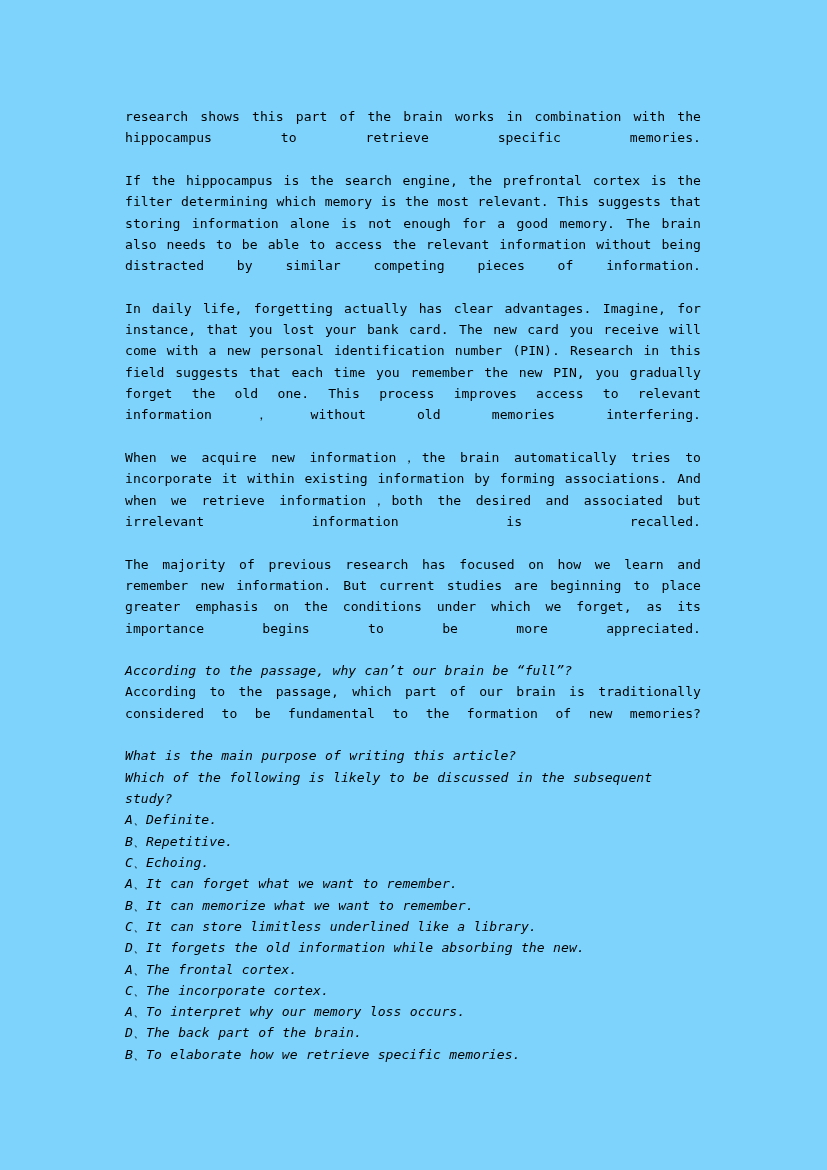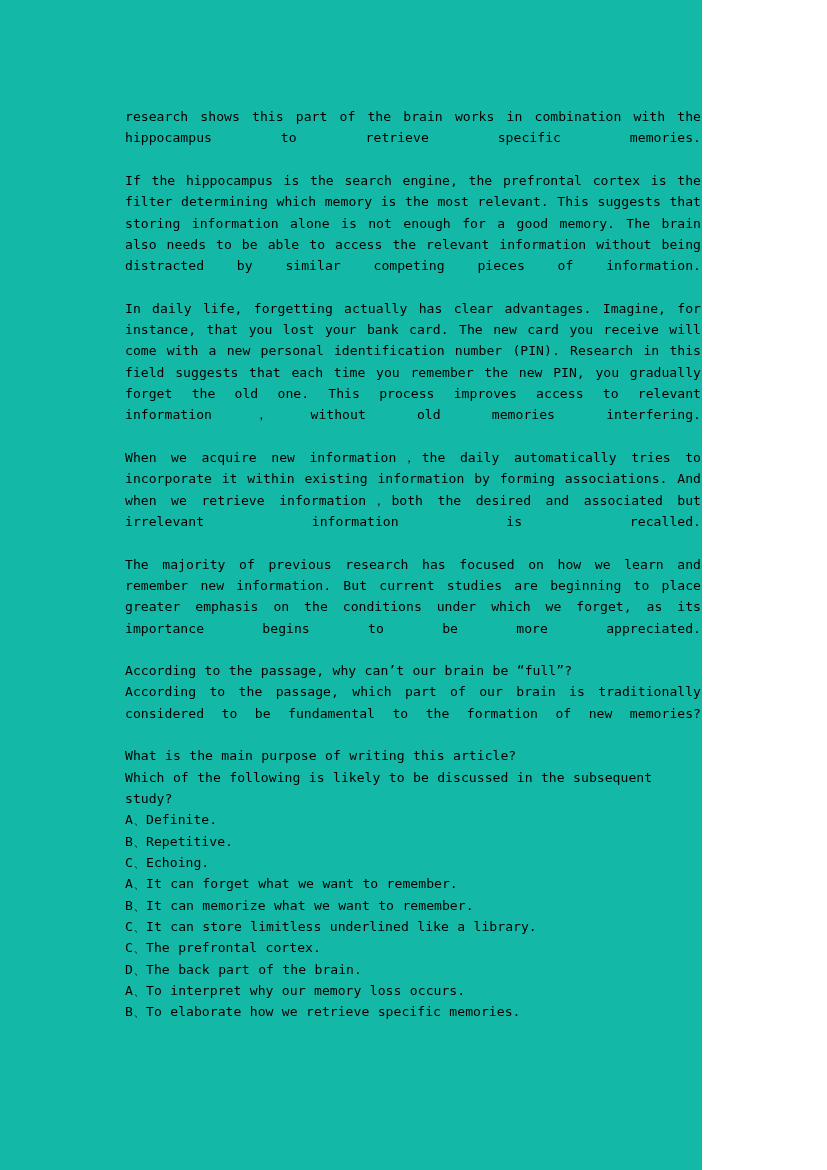--- a/index.html
+++ b/index.html
@@ -14,23 +14,23 @@
     position: relative;
     overflow: hidden;
     font-family: "DejaVu Sans Mono", "Liberation Mono", monospace;
     color: #000000;
     -webkit-font-smoothing: none;
   }
   .page {
     position: absolute;
     left: 0;
     top: 0;
-    width: 702px;
+    width: 827px;
     height: 1170px;
-    background: #14b8a6;
+    background: #7dd3fc;
   }
   .text-block {
     position: absolute;
     left: 125px;
     top: 106px;
     width: 576px;
   }
   .para {
     margin: 0;
     padding: 0;
@@ -43,20 +43,21 @@
     white-space: normal;
     text-indent: 0;
   }
   
   .para.justify-all {
     text-align: justify;
   }
   
   .para.flush {
     text-align: left;
+    font-style: italic;
   }
   
   .para::after {
     content: "";
     display: inline-block;
     width: 100%;
     height: 0;
   }
   .para.flush::after {
     display: none;
@@ -67,38 +68,40 @@
 
 <div class="page">
   <div class="text-block">
 
     <p class="para justify-all">research shows this part of the brain works in combination with the hippocampus to retrieve specific memories.</p>
 
     <p class="para justify-all">If the hippocampus is the search engine, the prefrontal cortex is the filter determining which memory is the most relevant. This suggests that storing information alone is not enough for a good memory. The brain also needs to be able to access the relevant information without being distracted by similar competing pieces of information.</p>
 
     <p class="para justify-all">In daily life, forgetting actually has clear advantages. Imagine, for instance, that you lost your bank card. The new card you receive will come with a new personal identification number (PIN). Research in this field suggests that each time you remember the new PIN, you gradually forget the old one. This process improves access to relevant information，without old memories interfering.</p>
 
-    <p class="para justify-all">When we acquire new information，the daily automatically tries to incorporate it within existing information by forming associations. And when we retrieve information，both the desired and associated but irrelevant information is recalled.</p>
+    <p class="para justify-all">When we acquire new information，the brain automatically tries to incorporate it within existing information by forming associations. And when we retrieve information，both the desired and associated but irrelevant information is recalled.</p>
 
     <p class="para justify-all">The majority of previous research has focused on how we learn and remember new information. But current studies are beginning to place greater emphasis on the conditions under which we forget, as its importance begins to be more appreciated.</p>
 
 
     <p class="para flush">According to the passage, why can’t our brain be “full”?</p>
 
     <p class="para justify-all">According to the passage, which part of our brain is traditionally considered to be fundamental to the formation of new memories?</p>
 
     <p class="para flush">What is the main purpose of writing this article?</p>
 
     <p class="para flush">Which of the following is likely to be discussed in the subsequent study?</p>
 
     <p class="para flush">A、Definite.</p>
     <p class="para flush">B、Repetitive.</p>
     <p class="para flush">C、Echoing.</p>
     <p class="para flush">A、It can forget what we want to remember.</p>
     <p class="para flush">B、It can memorize what we want to remember.</p>
     <p class="para flush">C、It can store limitless underlined like a library.</p>
-    <p class="para flush">C、The prefrontal cortex.</p>
+    <p class="para flush">D、It forgets the old information while absorbing the new.</p>
+    <p class="para flush">A、The frontal cortex.</p>
+    <p class="para flush">C、The incorporate cortex.</p>
+    <p class="para flush">A、To interpret why our memory loss occurs.</p>
     <p class="para flush">D、The back part of the brain.</p>
-    <p class="para flush">A、To interpret why our memory loss occurs.</p>
     <p class="para flush">B、To elaborate how we retrieve specific memories.</p>
 
   </div>
 </div>
 
 </body></html>

